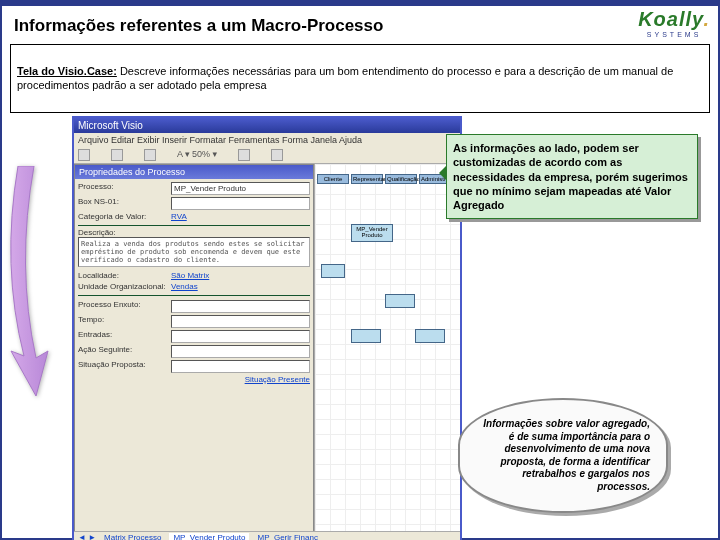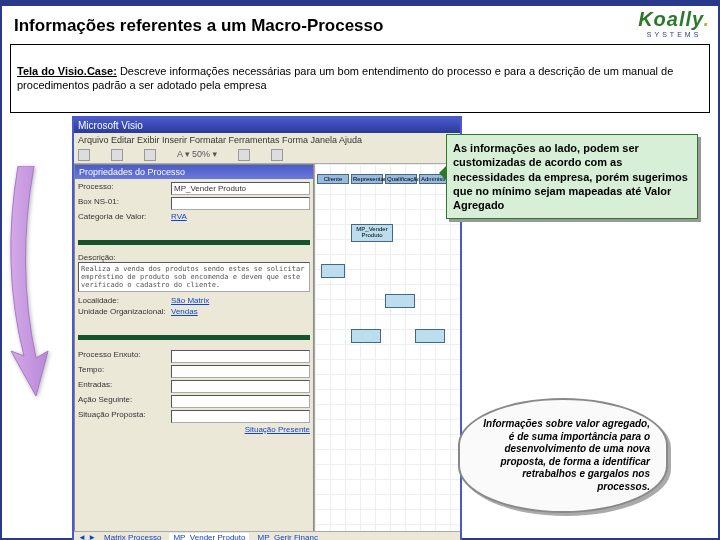--- a/index.html
+++ b/index.html
@@ -19,21 +19,21 @@
 .visio-menu{background:#ece8d8;padding:2px 4px;font-size:9px;color:#333}
 .visio-tool{background:#ece8d8;padding:2px 4px;border-bottom:1px solid #aaa;font-size:9px;color:#555;display:flex;gap:21px}
 .visio-body{display:flex;height:calc(100% - 54px)}
 .dlg{background:#ece8d8;border:1px solid #888;width:240px;padding:3px;font-size:8px}
 .dlg-title{background:linear-gradient(#4a5aca,#6a7ada);color:#fff;padding:2px 4px;margin:-3px -3px 3px -3px;font-size:9px}
 .dlg-row{display:flex;align-items:flex-start;margin:2px 0;gap:3px}
 .dlg-label{width:90px;color:#333;font-size:8px}
 .dlg-input{flex:1;background:#fff;border:1px inset #aaa;padding:1px 2px;height:13px;font-size:8px;color:#333}
 .dlg-link{color:#14c;text-decoration:underline;cursor:pointer}
 .dlg-textarea{width:100%;background:#fff;border:1px inset #aaa;height:30px;font-size:7px;padding:2px;color:#555;resize:none}
-.dlg-section{margin-top:19px;border-top:5px solid #14532d;padding-top:8px}
+.dlg-section{margin-top:4px;border-top:1px solid #14532d;padding-top:2px}
 .canvas{flex:1;background:#fff;position:relative;border-left:1px solid #aaa;overflow:hidden}
 .canvas-grid{position:absolute;inset:0;background-image:linear-gradient(#eee 1px,transparent 1px),linear-gradient(90deg,#eee 1px,transparent 1px);background-size:15px 15px}
 .flow-box{position:absolute;background:#bde;border:1px solid #468;font-size:6px;padding:1px;text-align:center}
 .flow-box.head{background:#9bd;top:10px}
 .callout1{position:absolute;right:20px;top:128px;width:252px;background:#d6efd6;border:1px solid #2a7a2a;padding:6px;font-size:11px;font-weight:bold;line-height:1.3;z-index:5;box-shadow:3px 3px 0 #999}
 .callout1::before{content:'';position:absolute;left:-16px;top:30px;border:8px solid transparent;border-right-color:#2a7a2a}
 .callout2{position:absolute;right:50px;bottom:25px;width:210px;background:#fafafa;border:2px solid #888;border-radius:55%/45%;padding:18px 16px;font-size:10px;font-weight:bold;font-style:italic;text-align:right;line-height:1.25;z-index:5;box-shadow:3px 3px 0 #aaa}
 .visio-tabs{position:absolute;bottom:0;left:0;right:0;background:#ece8d8;border-top:1px solid #aaa;padding:1px 4px;font-size:8px;display:flex;gap:8px;color:#14c}
 .tb-btn{display:inline-block;width:12px;height:12px;background:#ddd;border:1px solid #999}
 </style>

